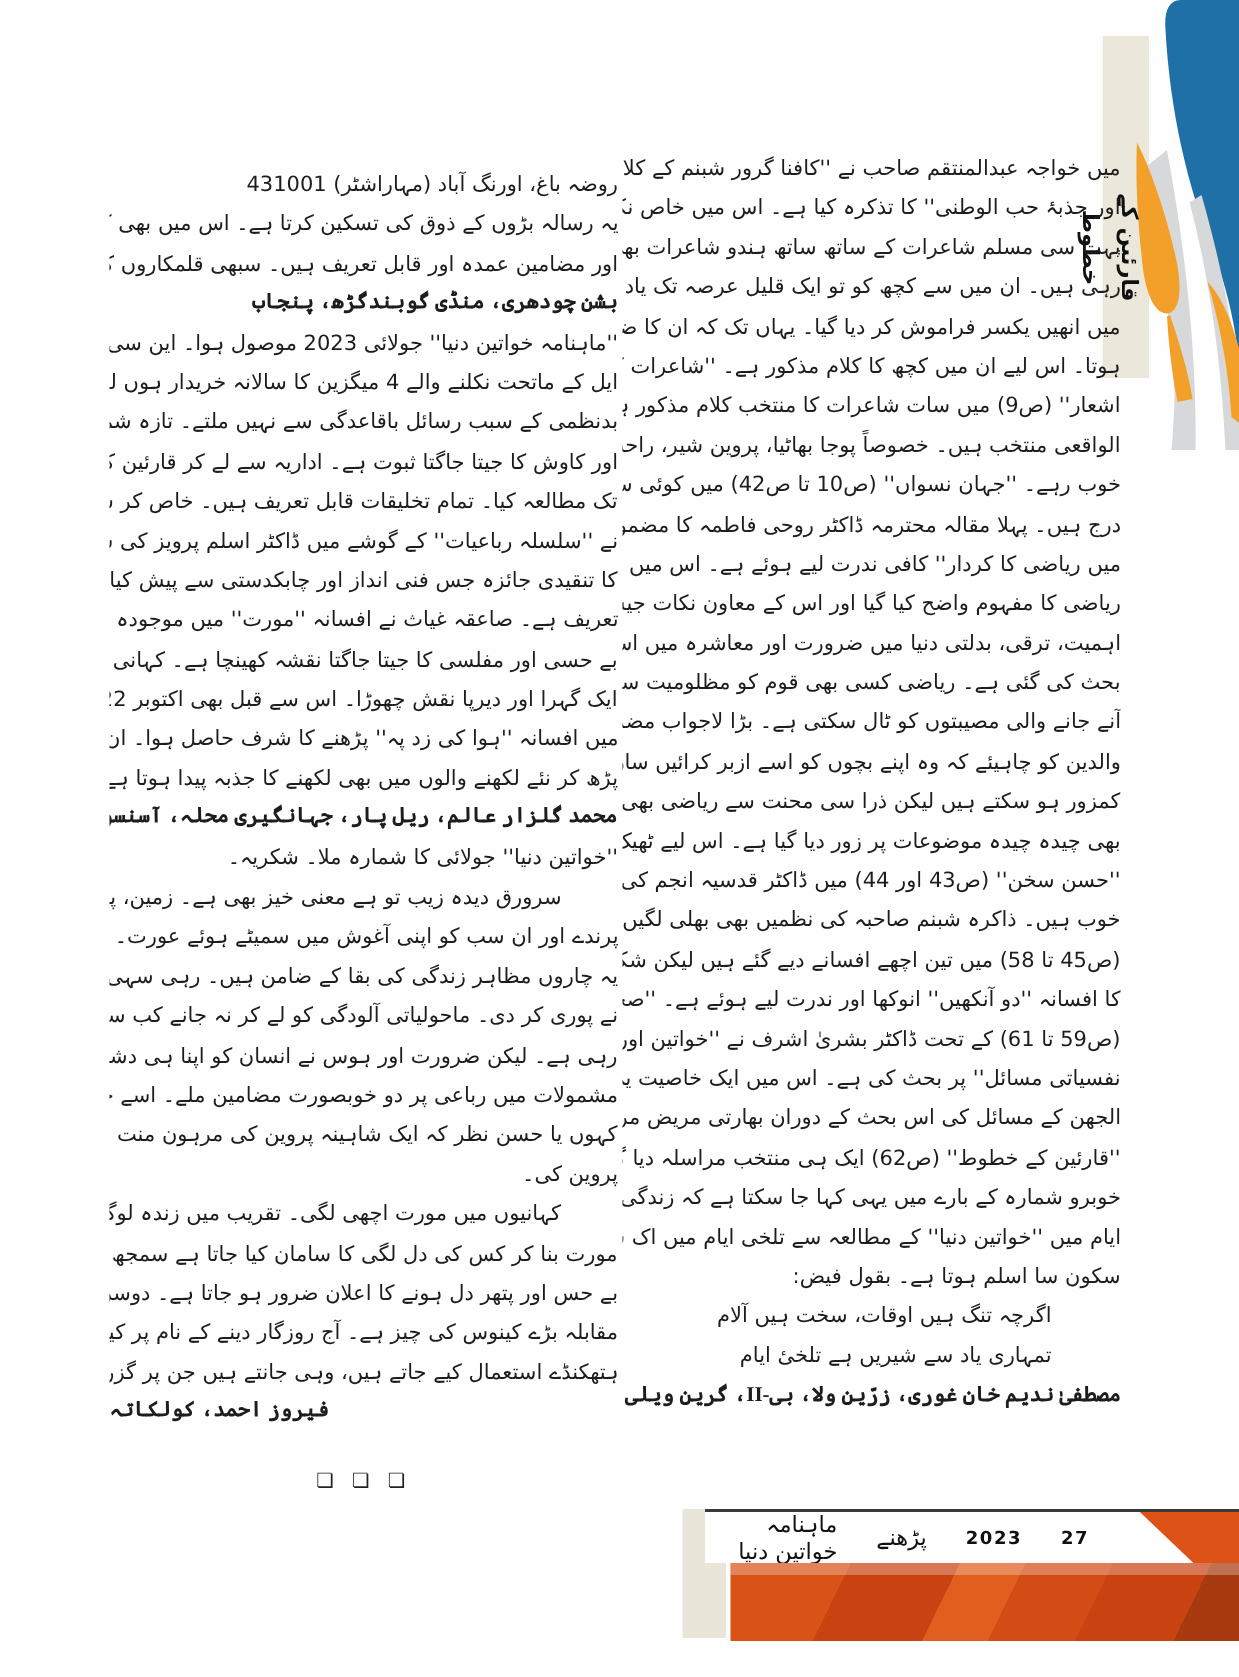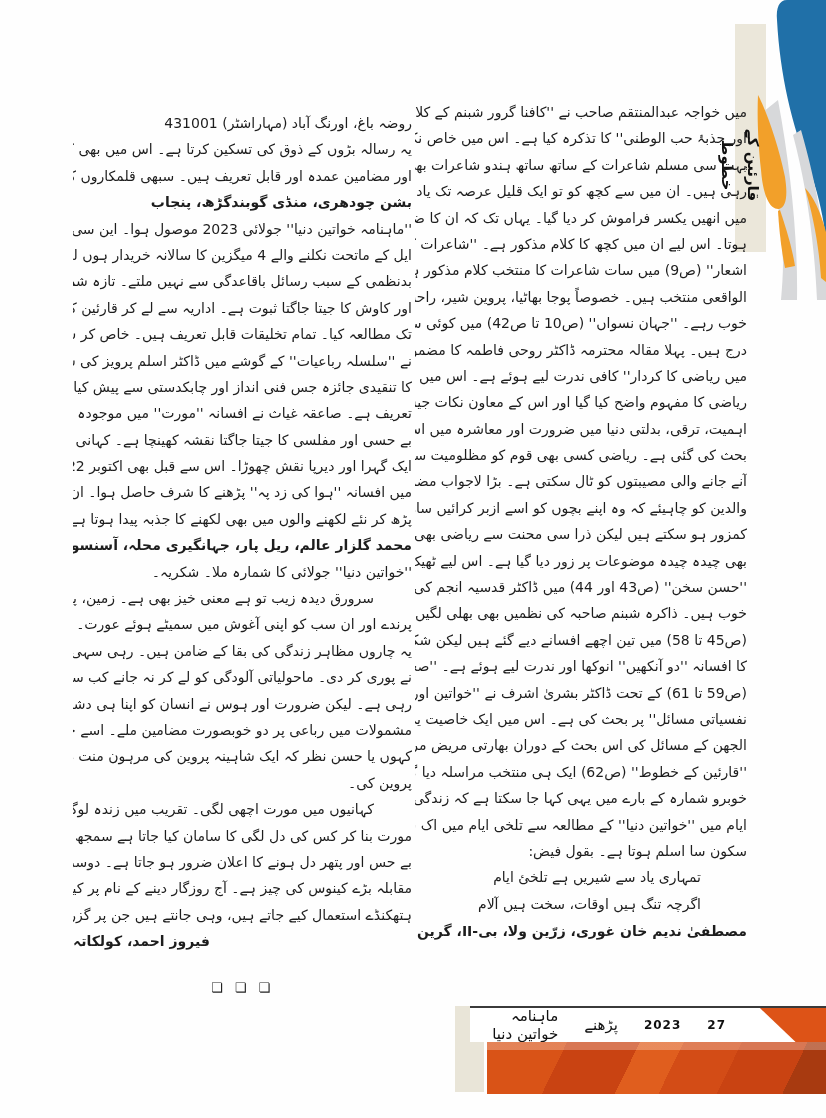--- a/index.html
+++ b/index.html
@@ -12,21 +12,21 @@
     transform:rotate(90deg);font-weight:bold;font-size:15px;line-height:26px;
     text-align:center;direction:rtl;color:#111;}
 
   
   .col{position:absolute;direction:rtl;font-size:14px;line-height:26.4px;color:#1d1d1d;}
   .col-right{top:99px;left:415px;width:332px;}
   .col-left{top:110px;left:73px;width:339px;}
   .line{height:26.4px;overflow:hidden;white-space:nowrap;text-align:justify;text-align-last:justify;}
   .line.end{text-align-last:right;}
   .line.left{text-align-last:left;}
-  .line.sig{font-weight:700;}
+  .line.sig{font-weight:700;font-family:Liberation Serif, serif;}
   .line.indent{padding-right:38px;}
   .line.verse{text-align-last:right;padding-right:46px;padding-left:60px;height:27px;}
   .end-mark{margin-top:16px;text-align:center;font-size:13px;letter-spacing:4px;color:#222;text-align-last:center;}
 
   
   .footer{position:absolute;left:455px;right:0;top:1006px;height:92px;}
   .footer-accent{position:absolute;left:0;top:0;width:29px;height:86px;background:#e9e5d8;}
   .footer-strip{position:absolute;left:15px;right:0;top:0;height:34px;background:#ffffff;
     border-top:2px solid #3a3a3a;}
   .footer-wedge{position:absolute;right:0;top:0;width:76px;height:34px;background:#dd5317;
@@ -79,22 +79,22 @@
       <div class="line">خوب ہیں۔ ذاکرہ شبنم صاحبہ کی نظمیں بھی بھلی لگیں۔ ''افسانہ''</div>
       <div class="line">(ص45 تا 58) میں تین اچھے افسانے دیے گئے ہیں لیکن شکیلہ نگار صاحبہ</div>
       <div class="line">کا افسانہ ''دو آنکھیں'' انوکھا اور ندرت لیے ہوئے ہے۔ ''صحت''</div>
       <div class="line">(ص59 تا 61) کے تحت ڈاکٹر بشریٰ اشرف نے ''خواتین اور ان کے</div>
       <div class="line">نفسیاتی مسائل'' پر بحث کی ہے۔ اس میں ایک خاصیت یہ ہے کہ ذہنی</div>
       <div class="line">الجھن کے مسائل کی اس بحث کے دوران بھارتی مریض مرکوز رہے۔</div>
       <div class="line">''قارئین کے خطوط'' (ص62) ایک ہی منتخب مراسلہ دیا گیا ہے۔ اس</div>
       <div class="line">خوبرو شمارہ کے بارے میں یہی کہا جا سکتا ہے کہ زندگی کے ان دشوار کن</div>
       <div class="line">ایام میں ''خواتین دنیا'' کے مطالعہ سے تلخی ایام میں اک سہارا، اک</div>
       <div class="line end">سکون سا اسلم ہوتا ہے۔ بقول فیض:</div>
+      <div class="line verse">اگرچہ تنگ ہیں اوقات، سخت ہیں آلام</div>
       <div class="line verse">تمہاری یاد سے شیریں ہے تلخیٔ ایام</div>
-      <div class="line verse">اگرچہ تنگ ہیں اوقات، سخت ہیں آلام</div>
       <div class="line sig">مصطفیٰ ندیم خان غوری، زرّین ولا، بی-II، گرین ویلی،</div>
     </div>
 
   <div class="col col-left">
 
   <div class="line end">روضہ باغ، اورنگ آباد (مہاراشٹر) 431001</div>
       <div class="line">یہ رسالہ بڑوں کے ذوق کی تسکین کرتا ہے۔ اس میں بھی کہانیاں</div>
       <div class="line end">اور مضامین عمدہ اور قابل تعریف ہیں۔ سبھی قلمکاروں کو مبارکباد۔</div>
       <div class="line sig end">بشن چودھری، منڈی گوبندگڑھ، پنجاب</div>
       <div class="line">''ماہنامہ خواتین دنیا'' جولائی 2023 موصول ہوا۔ این سی پی یو</div>

